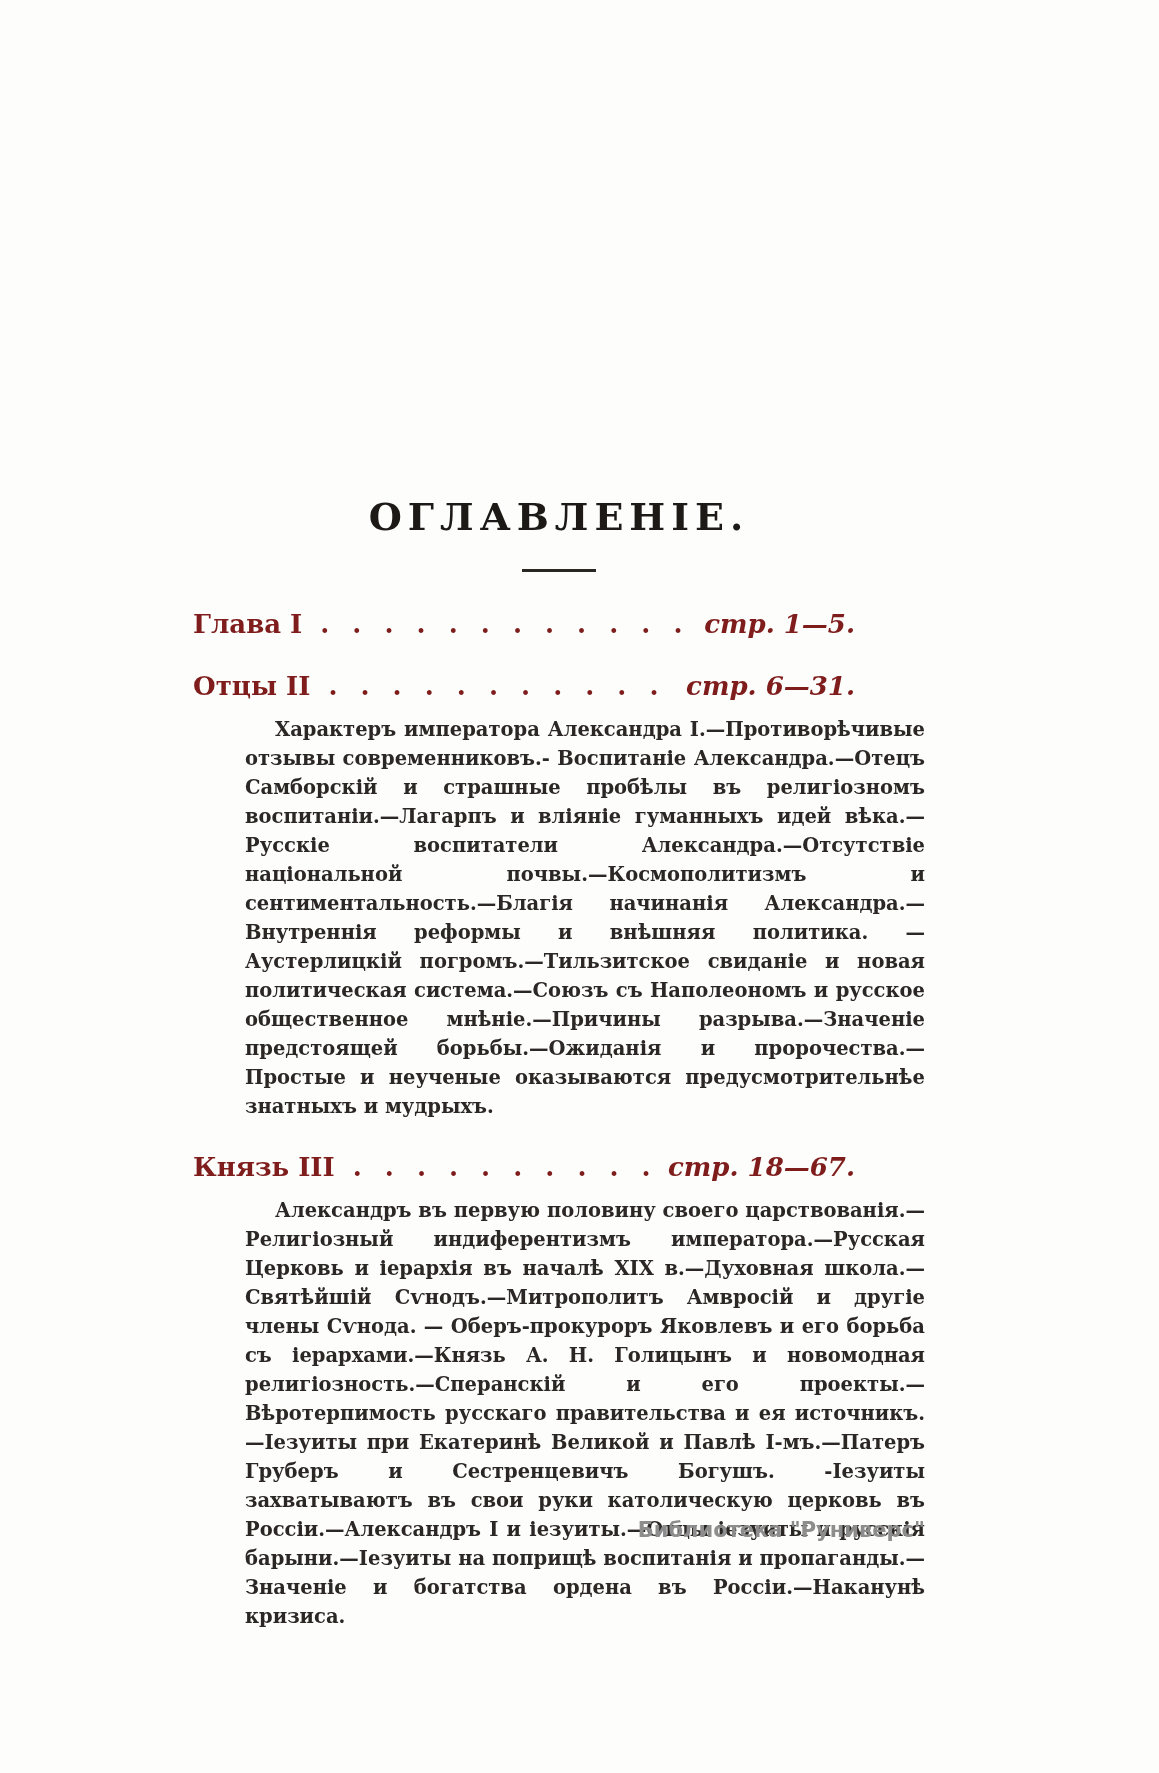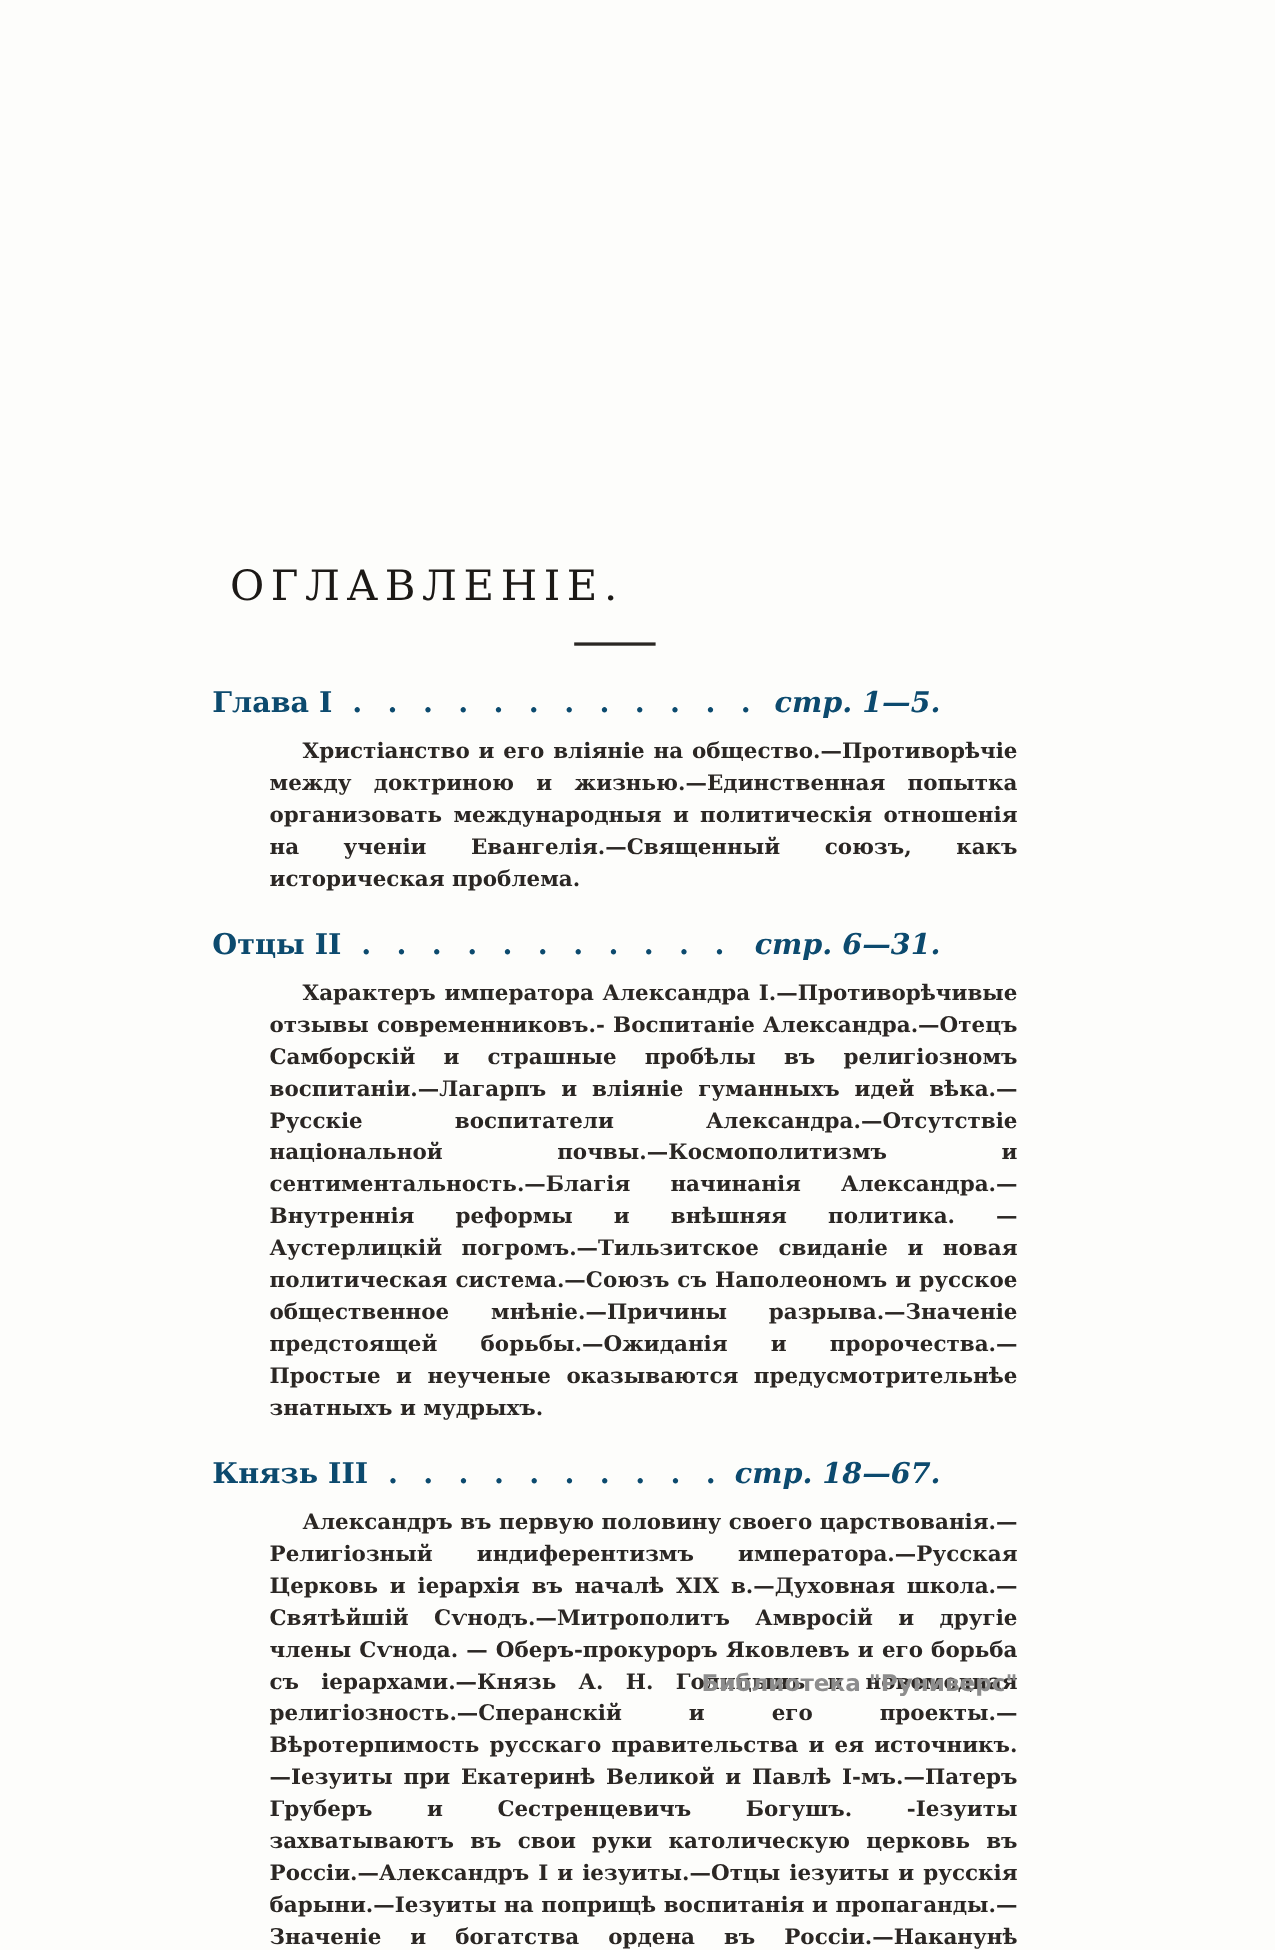--- a/index.html
+++ b/index.html
@@ -22,42 +22,43 @@
     width: 1159px;
     height: 1773px;
   }
   .content {
     position: absolute;
     left: 193px;
     top: 0;
     width: 732px;
   }
   .title {
-    margin: 16px;
+    margin: 0;
     padding-top: 494px;
+    text-align: center;
     font-size: 38px;
-    font-weight: normal;
+    font-weight: bold;
     letter-spacing: 6px;
     color: #1c1916;
     white-space: nowrap;
   }
   .rule {
     width: 74px;
     height: 3px;
     background: #2a2723;
     margin: 30px auto 0 auto;
   }
   .chapter-heading {
     display: flex;
     align-items: baseline;
     width: 662px;
     margin-top: 30px;
     font-size: 26px;
     font-weight: bold;
-    color: #0c4a6e;
+    color: #7f1d1d;
     line-height: 32px;
   }
   .chapter-heading.first {
     margin-top: 36px;
   }
   .chapter-label {
     white-space: pre;
     flex: 0 0 auto;
   }
   .chapter-dots {
@@ -102,21 +103,20 @@
   <div class="content">
 
     <h1 class="title">ОГЛАВЛЕНІЕ.</h1>
     <div class="rule"></div>
 
     <div class="chapter-heading first">
       <span class="chapter-label">Глава I</span>
       <span class="chapter-dots">. . . . . . . . . . . . . .</span>
       <span class="chapter-pages">стр. 1—5.</span>
     </div>
-    <p class="chapter-summary">Христіанство и его вліяніе на общество.—Противорѣчіе между доктриною и жизнью.—Единственная попытка организовать международныя и политическія отношенія на ученіи Евангелія.—Священный союзъ, какъ историческая  проблема.</p>
 
     <div class="chapter-heading">
       <span class="chapter-label">Отцы II</span>
       <span class="chapter-dots">. . . . . . . . . . . . . .</span>
       <span class="chapter-pages">стр. 6—31.</span>
     </div>
     <p class="chapter-summary">Характеръ императора Александра I.—Противорѣчивые отзывы современниковъ.- Воспитаніе Александра.—Отецъ Самборскій и страшные пробѣлы въ религіозномъ воспитаніи.—Лагарпъ и вліяніе гуманныхъ идей вѣка.—Русскіе воспитатели Александра.—Отсутствіе національной почвы.—Космополитизмъ и сентиментальность.—Благія начинанія Александра.— Внутреннія реформы и внѣшняя политика. — Аустерлицкій погромъ.—Тильзитское свиданіе и новая политическая система.—Союзъ съ Наполеономъ и русское общественное мнѣніе.—Причины разрыва.—Значеніе предстоящей борьбы.—Ожиданія и пророчества.—Простые и неученые оказываются предусмотрительнѣе знатныхъ и мудрыхъ.</p>
 
     <div class="chapter-heading">
       <span class="chapter-label">Князь III</span>

